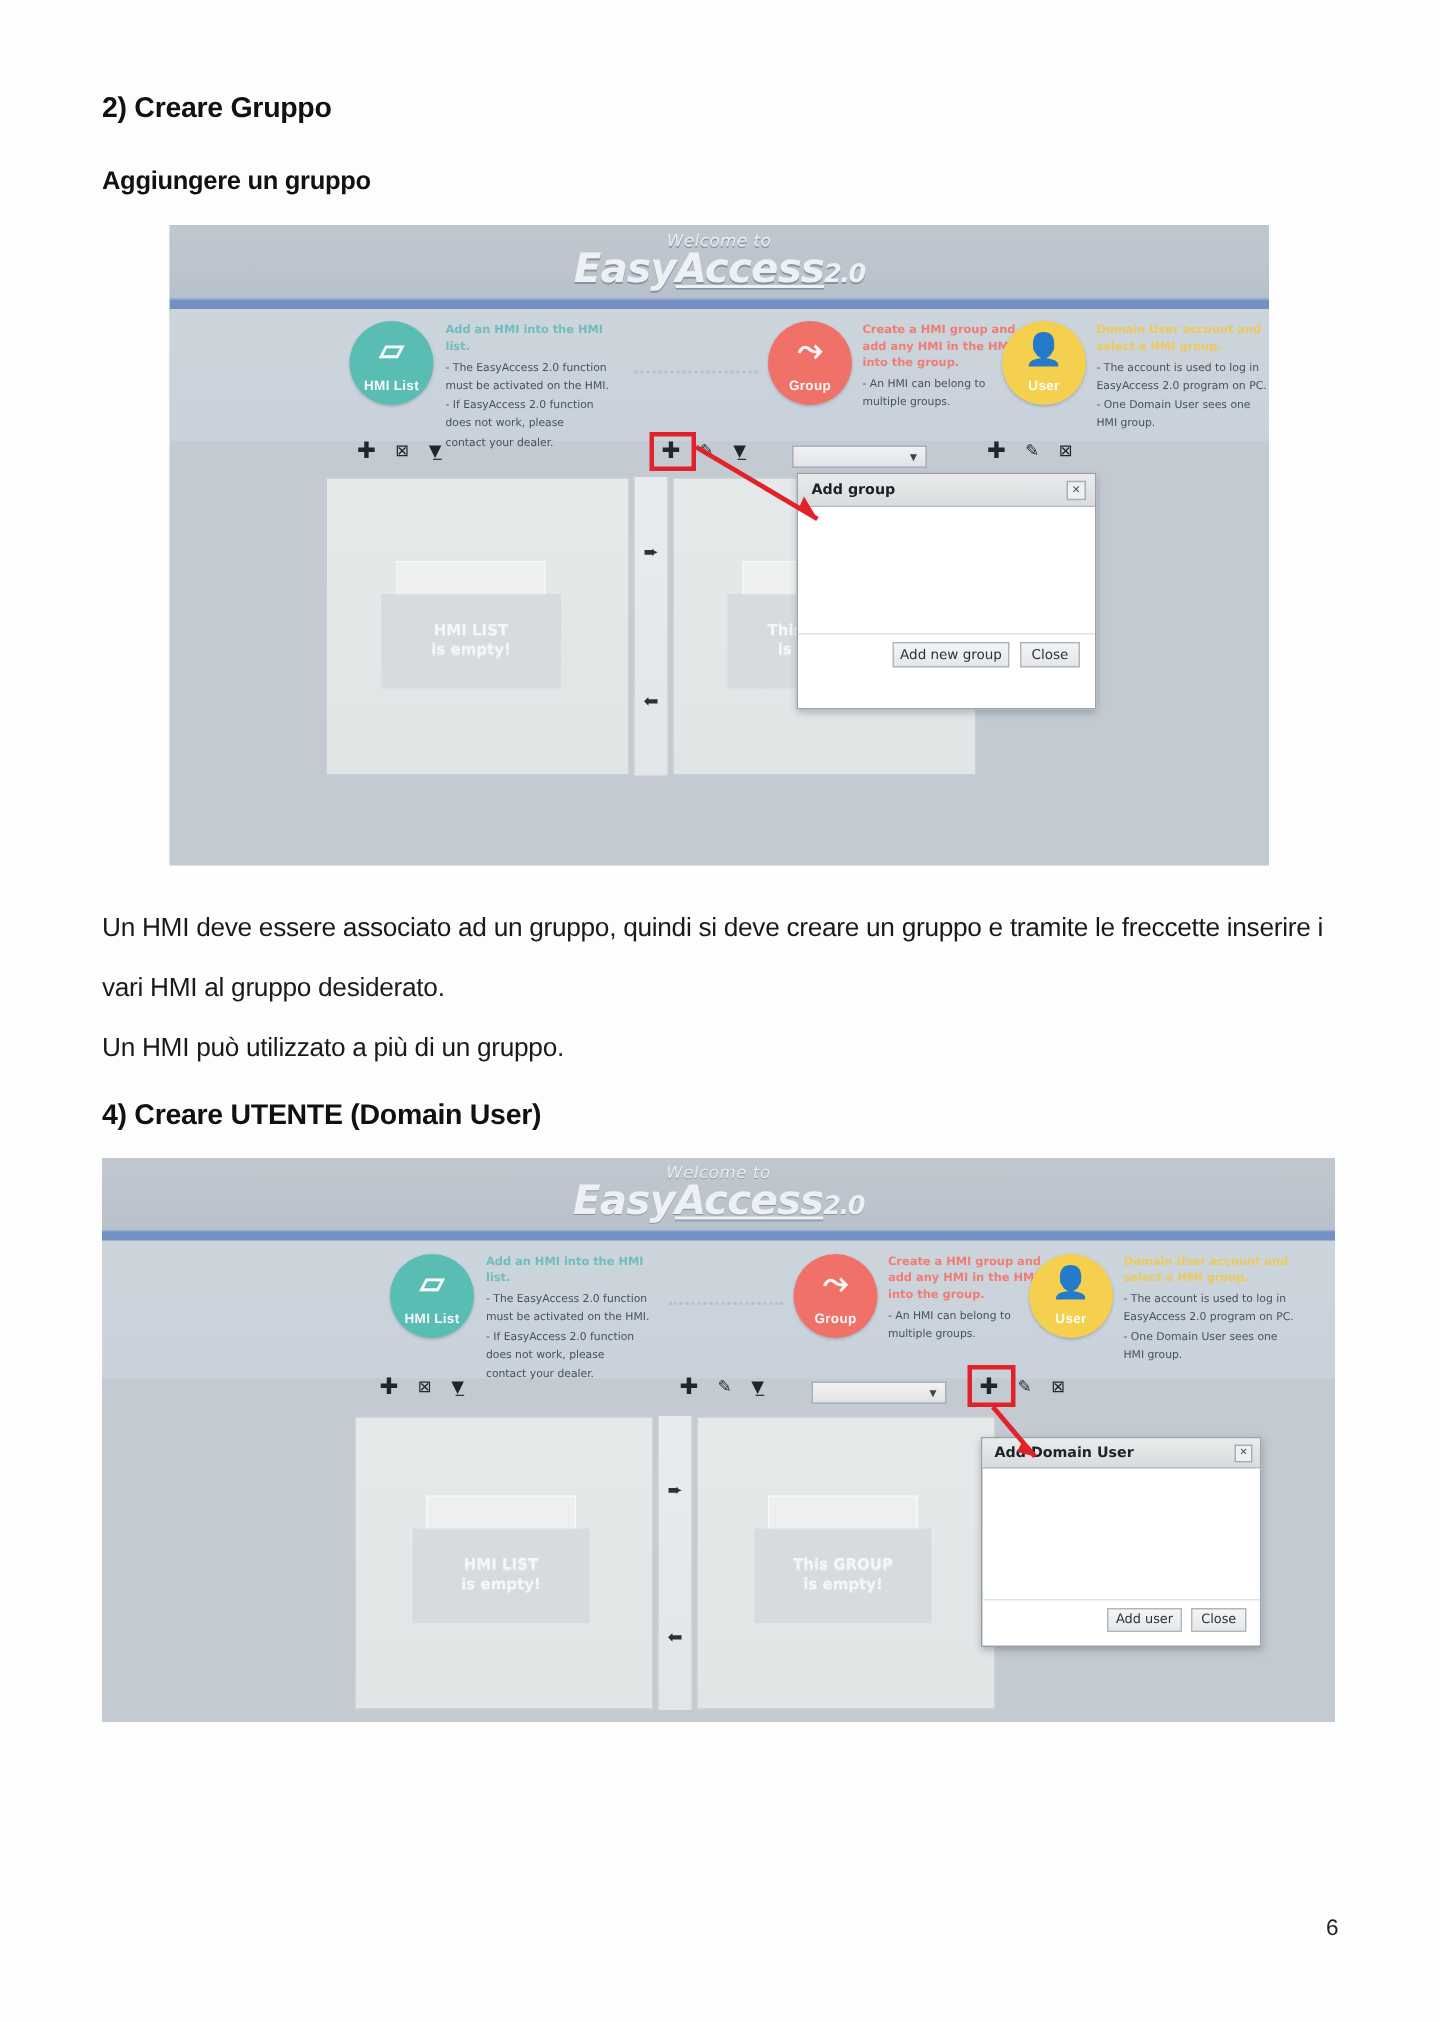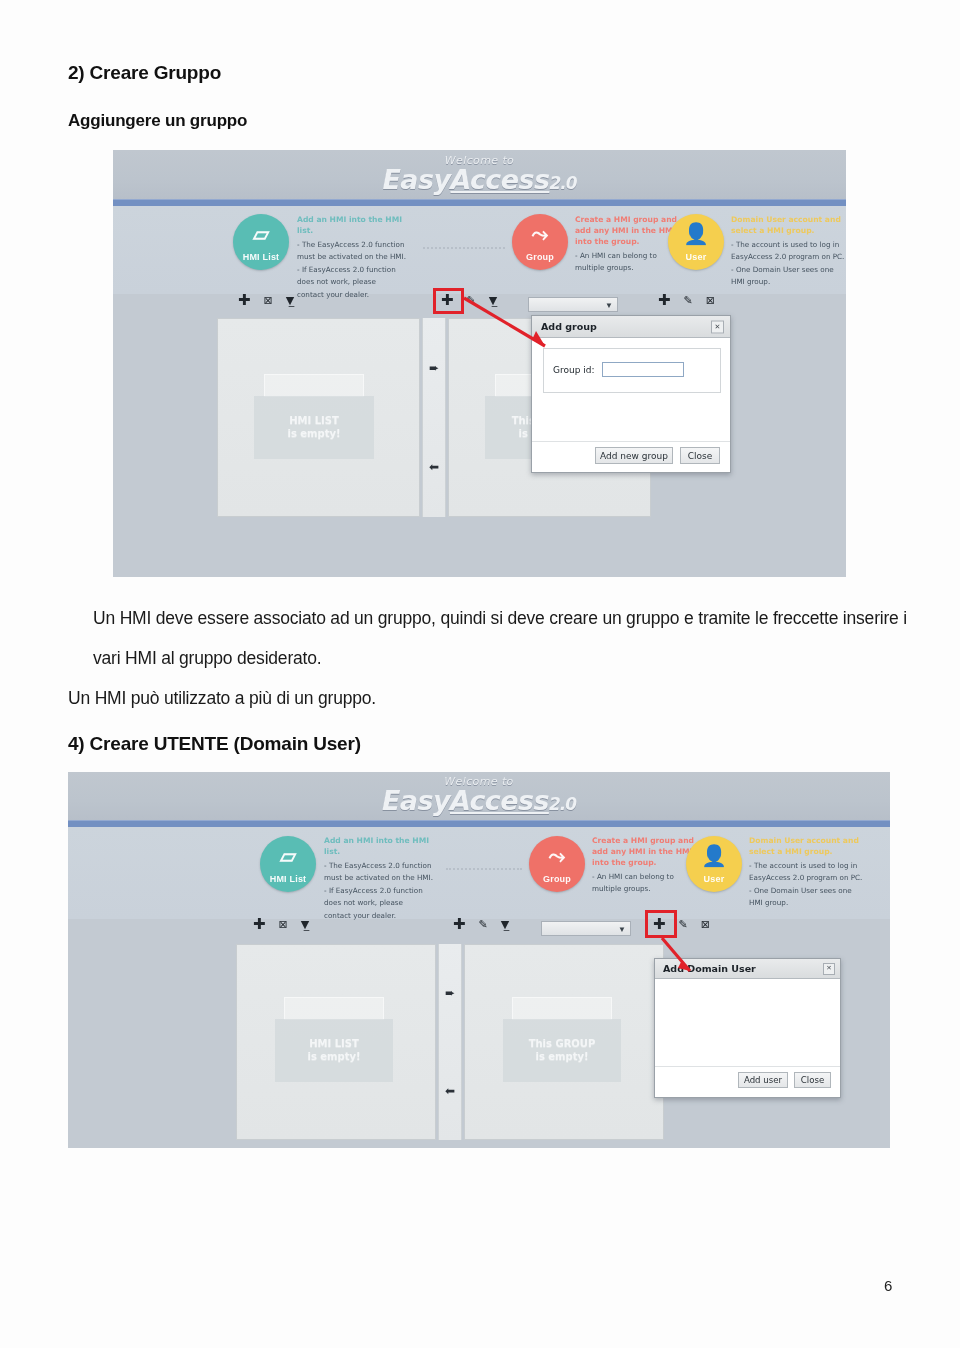--- a/index.html
+++ b/index.html
@@ -431,41 +431,35 @@
         </div>
       </div>
     </div>
 
     <div class="dlg" style="left:418px; top:165px; width:200px; height:158px;">
       <div class="dlg-title" style="height:22px; padding-left:9px; font-size:9.5px;">
         <span>Add group</span>
         <span class="dlg-close" style="right:6px; width:11px; height:11px; font-size:7px;">✕</span>
       </div>
       <div class="dlg-body" style="height:136px;">
-        <div class="fieldset" style="left:11px; top:10px; width:178px; height:45px;">
-          <div class="f-row" style="left:9px; top:13px; font-size:9px;">
-            <span class="f-label">Group id:</span>
-            <span class="f-input" style="margin-left:7px; width:82px; height:15px; display:inline-block;"></span>
-          </div>
-        </div>
-        <div class="dlg-footer" style="bottom:5px; height:28px; padding-right:10px; gap:7px;">
+        <div class="dlg-footer" style="bottom:24px; height:28px; padding-right:10px; gap:7px;">
           <span class="btn" style="width:78px; height:17px; font-size:9px;">Add new group</span>
           <span class="btn" style="width:40px; height:17px; font-size:9px;">Close</span>
         </div>
       </div>
     </div>
 
     <div class="redbox" style="left:320px; top:138px; width:31px; height:26px;"></div>
     <svg class="redarrow" style="left:0; top:0; width:733px; height:427px;">
       <line x1="351" y1="148" x2="432" y2="196" stroke="#e1222a" stroke-width="3.2"></line>
       <polygon points="432,196 419,190 423,181" fill="#e1222a"></polygon>
     </svg>
   </div>
 
-  <div class="para" style="left:68px; top:598px; width:825px;margin-left:25px;">Un HMI deve essere associato ad un gruppo, quindi si deve creare un gruppo e tramite le freccette inserire i vari HMI al gruppo desiderato.</div>
+  <div class="para" style="left:68px; top:598px; width:825px;">Un HMI deve essere associato ad un gruppo, quindi si deve creare un gruppo e tramite le freccette inserire i vari HMI al gruppo desiderato.</div>
 
   <div class="para" style="left:68px; top:678px; width:825px;">Un HMI può utilizzato a più di un gruppo.</div>
 
   <div class="h-section" style="left:68px; top:733px;">4)  Creare UTENTE (Domain User)</div>
 
   <div class="shot" style="left:68px; top:772px; width:822px; height:376px;">
 
     <div class="banner" style="height:48px;"></div>
     <div class="logo-wrap" style="left:0; right:0; top:4px;">
       <div class="logo-welcome">Welcome to</div>

